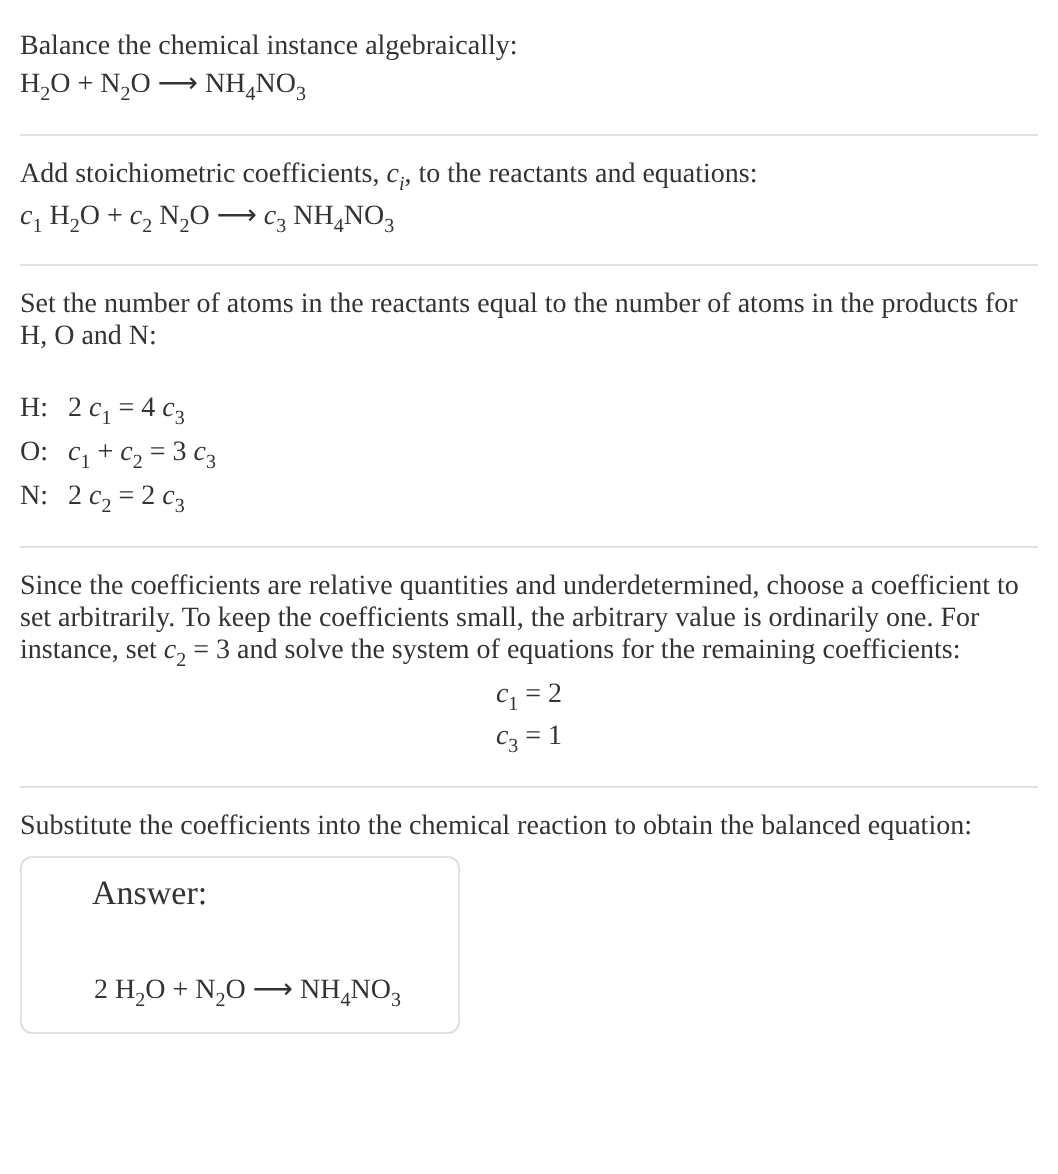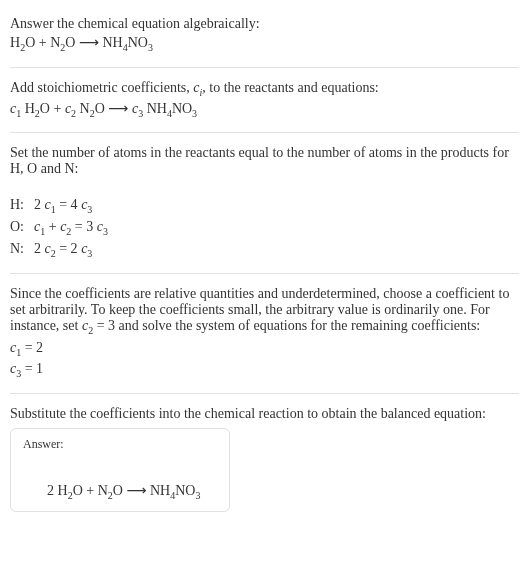--- a/index.html
+++ b/index.html
@@ -45,39 +45,41 @@
     }
     .answer-box {
       border: 1px solid #e0e0e0;
       border-radius: 6px;
       padding: 8px 12px;
       margin-top: 6px;
       display: inline-block;
       min-width: 220px;
     }
     .answer-label {
-      font-size: 12px;
+      font-size: 17px;
       margin-bottom: 4px;
+      margin-left: 23px;
     }
     .answer-indent {
       padding-left: 24px;
       margin-top: 28px;
     }
     .coeff-list {
       margin-top: 2px;
     }
     .coeff-row {
       line-height: 1.4;
+      text-align: center;
     }
   </style>
 </head>
 <body>
 
 <div class="section">
-  <div>Answer the chemical equation algebraically:</div>
+  <div>Balance the chemical instance algebraically:</div>
   <div class="equation-line">
     <span><span>H</span><span class="sub">2</span><span>O</span></span><span> + </span><span><span>N</span><span class="sub">2</span><span>O</span></span><span> ⟶ </span><span><span>NH</span><span class="sub">4</span><span>NO</span><span class="sub">3</span></span>
   </div>
 </div>
 
 <hr class="divider">
 
 <div class="section">
   <div>
     <span>Add stoichiometric coefficients, </span><span class="italic">c</span><span class="sub italic">i</span><span>, to the reactants and equations:</span>

